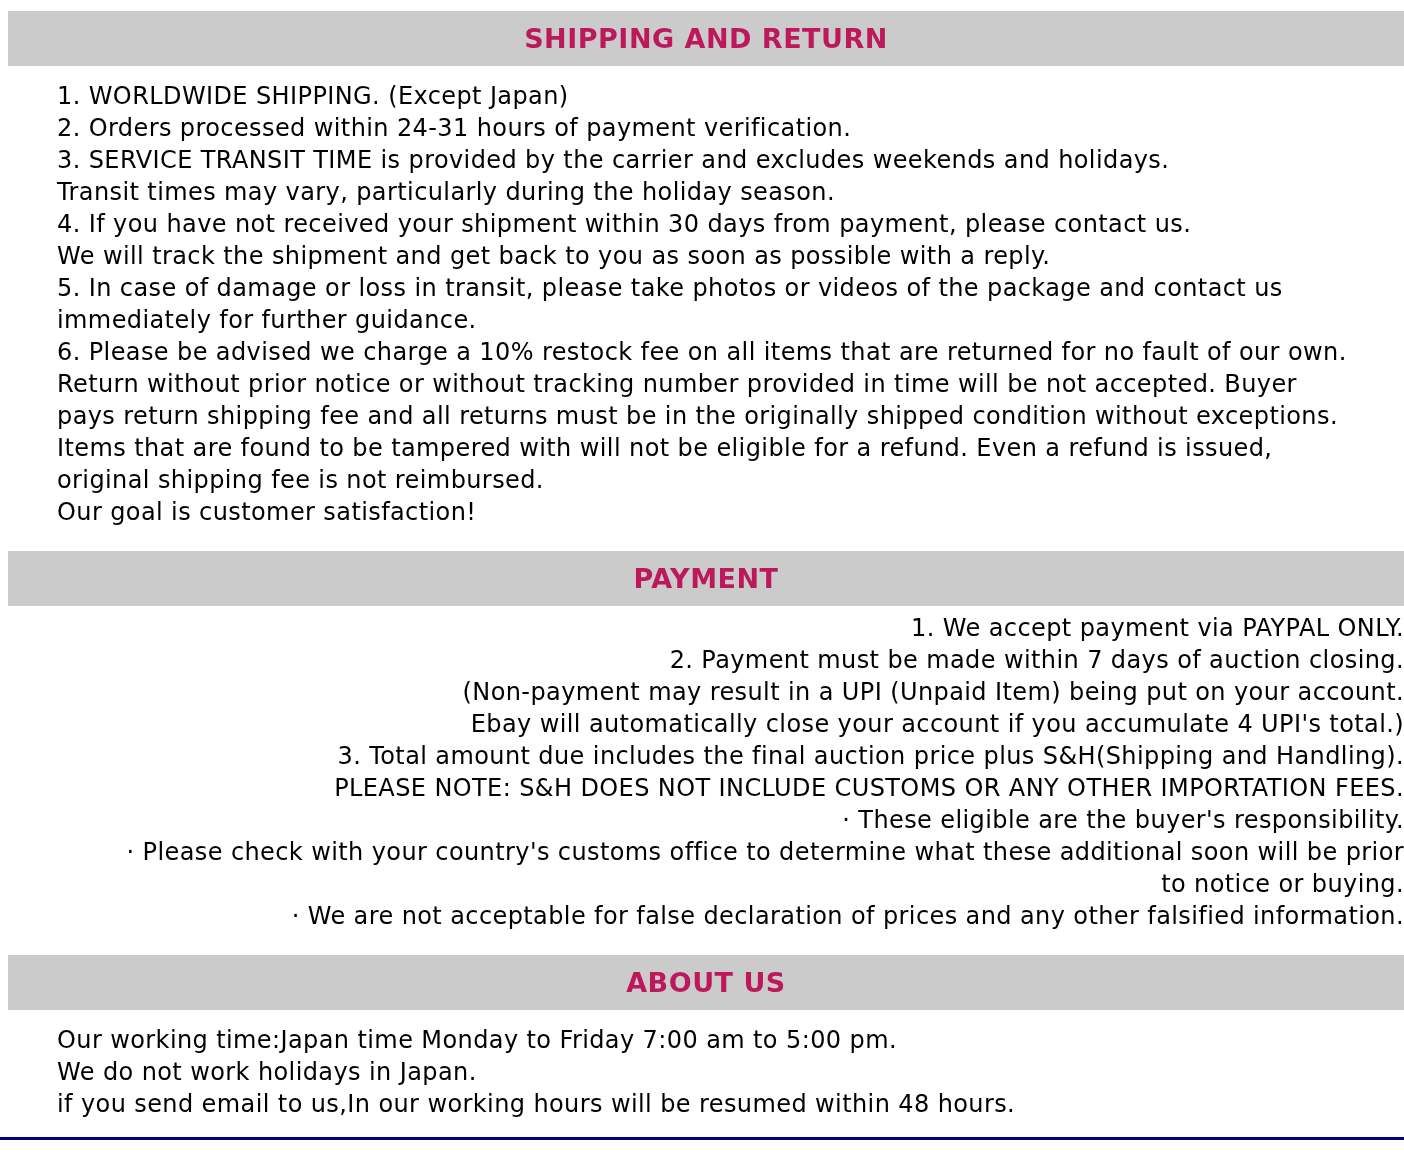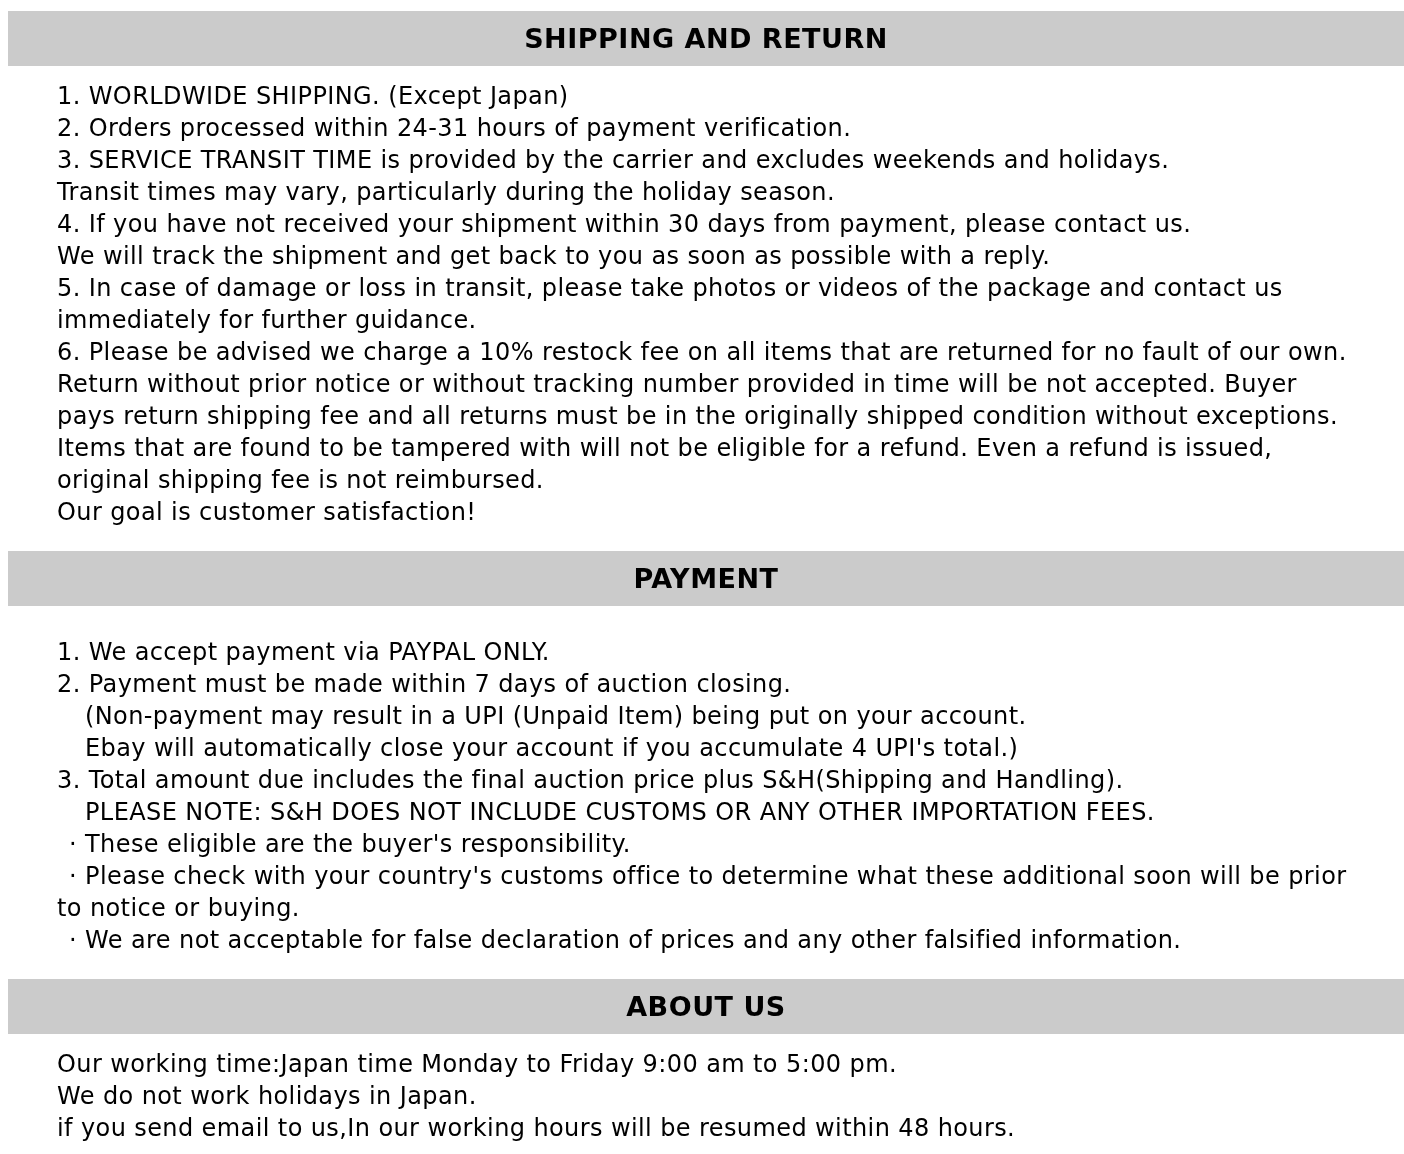--- a/index.html
+++ b/index.html
@@ -22,32 +22,33 @@
   .section-header {
     margin-left: 8px;
     height: 55px;
     background: #cbcbcb;
     display: flex;
     align-items: center;
     justify-content: center;
     font-size: 27px;
     font-weight: bold;
     letter-spacing: 0.5px;
-    color: #000000;
+    color: #be185d;
   }
   .section-header.first {
     margin-top: 11px;
   }
   .section-body {
     padding-top: 14px;
     padding-bottom: 23px;
     margin-left: 40px;
   }
   .section-body.payment {
-    padding-top: 30px;
+    padding-top: 6px;
+    text-align: right;
   }
   .section-body.about {
     padding-top: 14px;
     padding-bottom: 0;
   }
   .line {
     font-size: 24px;
     line-height: 32px;
     letter-spacing: 0.4px;
     white-space: pre;
@@ -106,21 +107,21 @@
         <div class="line indent-0">to notice or buying.</div>
         <div class="line indent-1">· We are not acceptable for false declaration of prices and any other falsified information.</div>
       </div>
   </section>
 
   <section>
     <div class="section-header">
       <span>ABOUT US</span>
     </div>
     <div class="section-body about">
-        <div class="line indent-0">Our working time:Japan time Monday to Friday 9:00 am to 5:00 pm.</div>
+        <div class="line indent-0">Our working time:Japan time Monday to Friday 7:00 am to 5:00 pm.</div>
         <div class="line indent-0">We do not work holidays in Japan.</div>
         <div class="line indent-0">if you send email to us,In our working hours will be resumed within 48 hours.</div>
       </div>
   </section>
 
   <div class="bottom-rule"></div>
 
 </div>
 
 </body></html>

